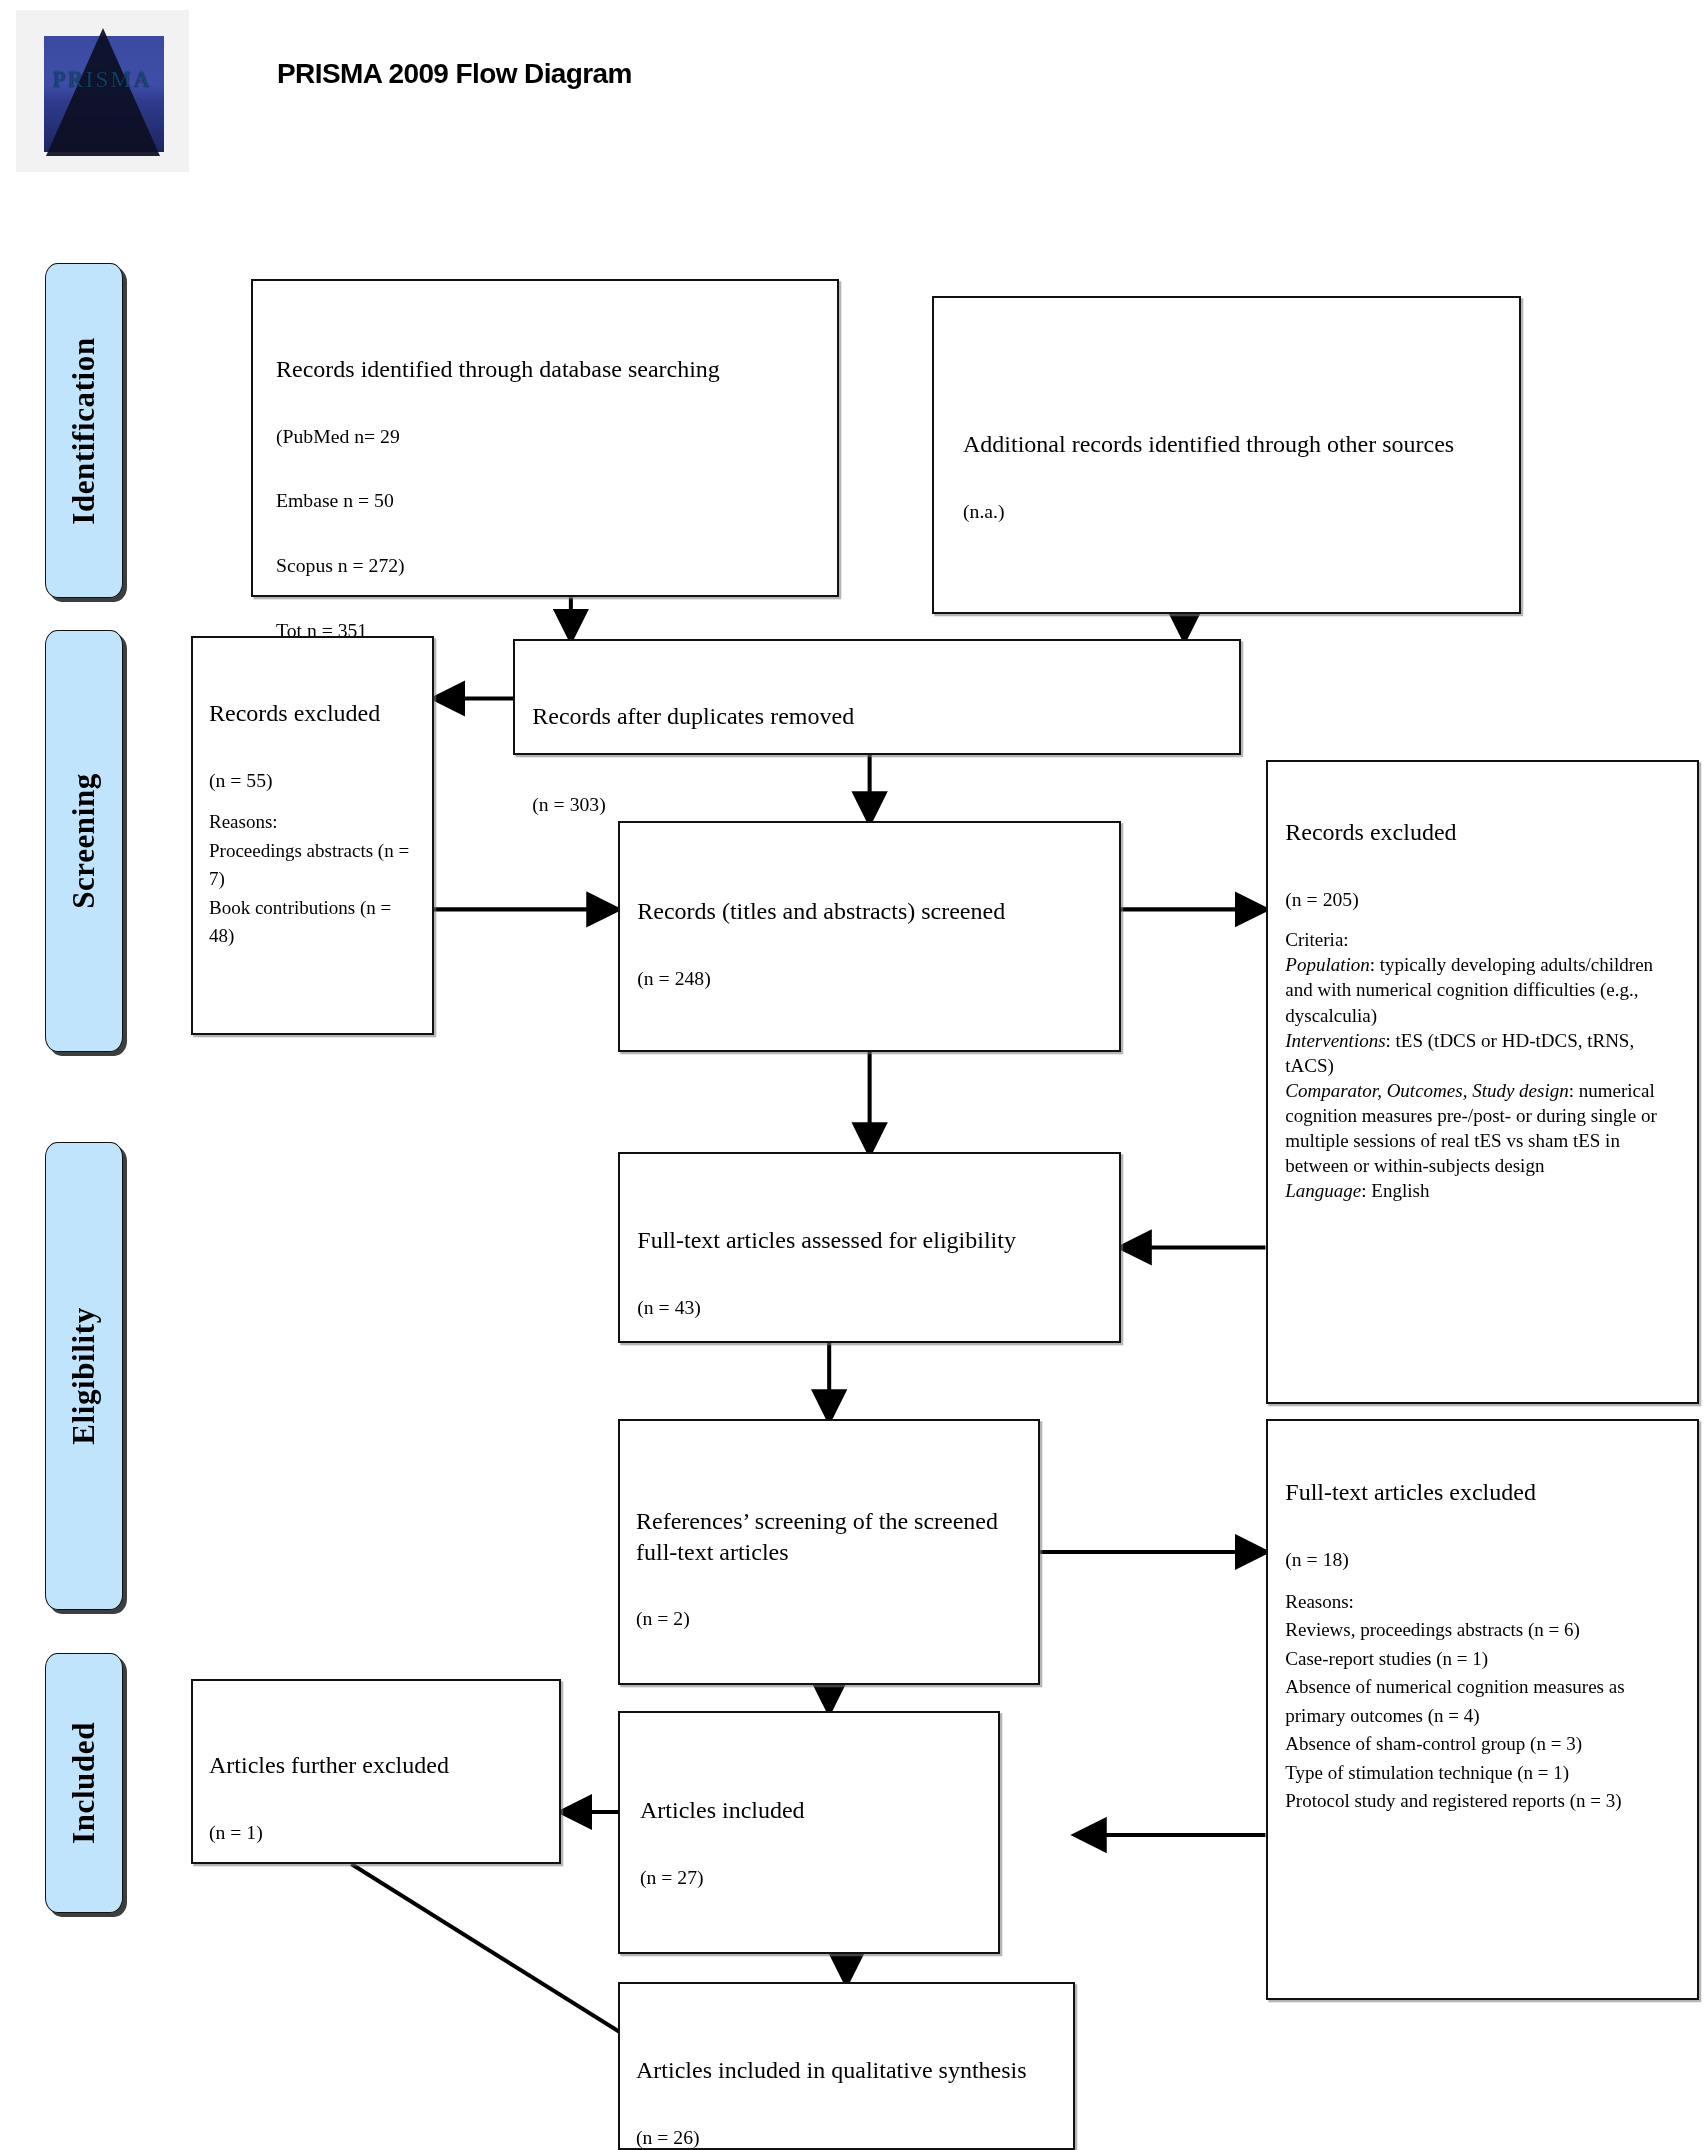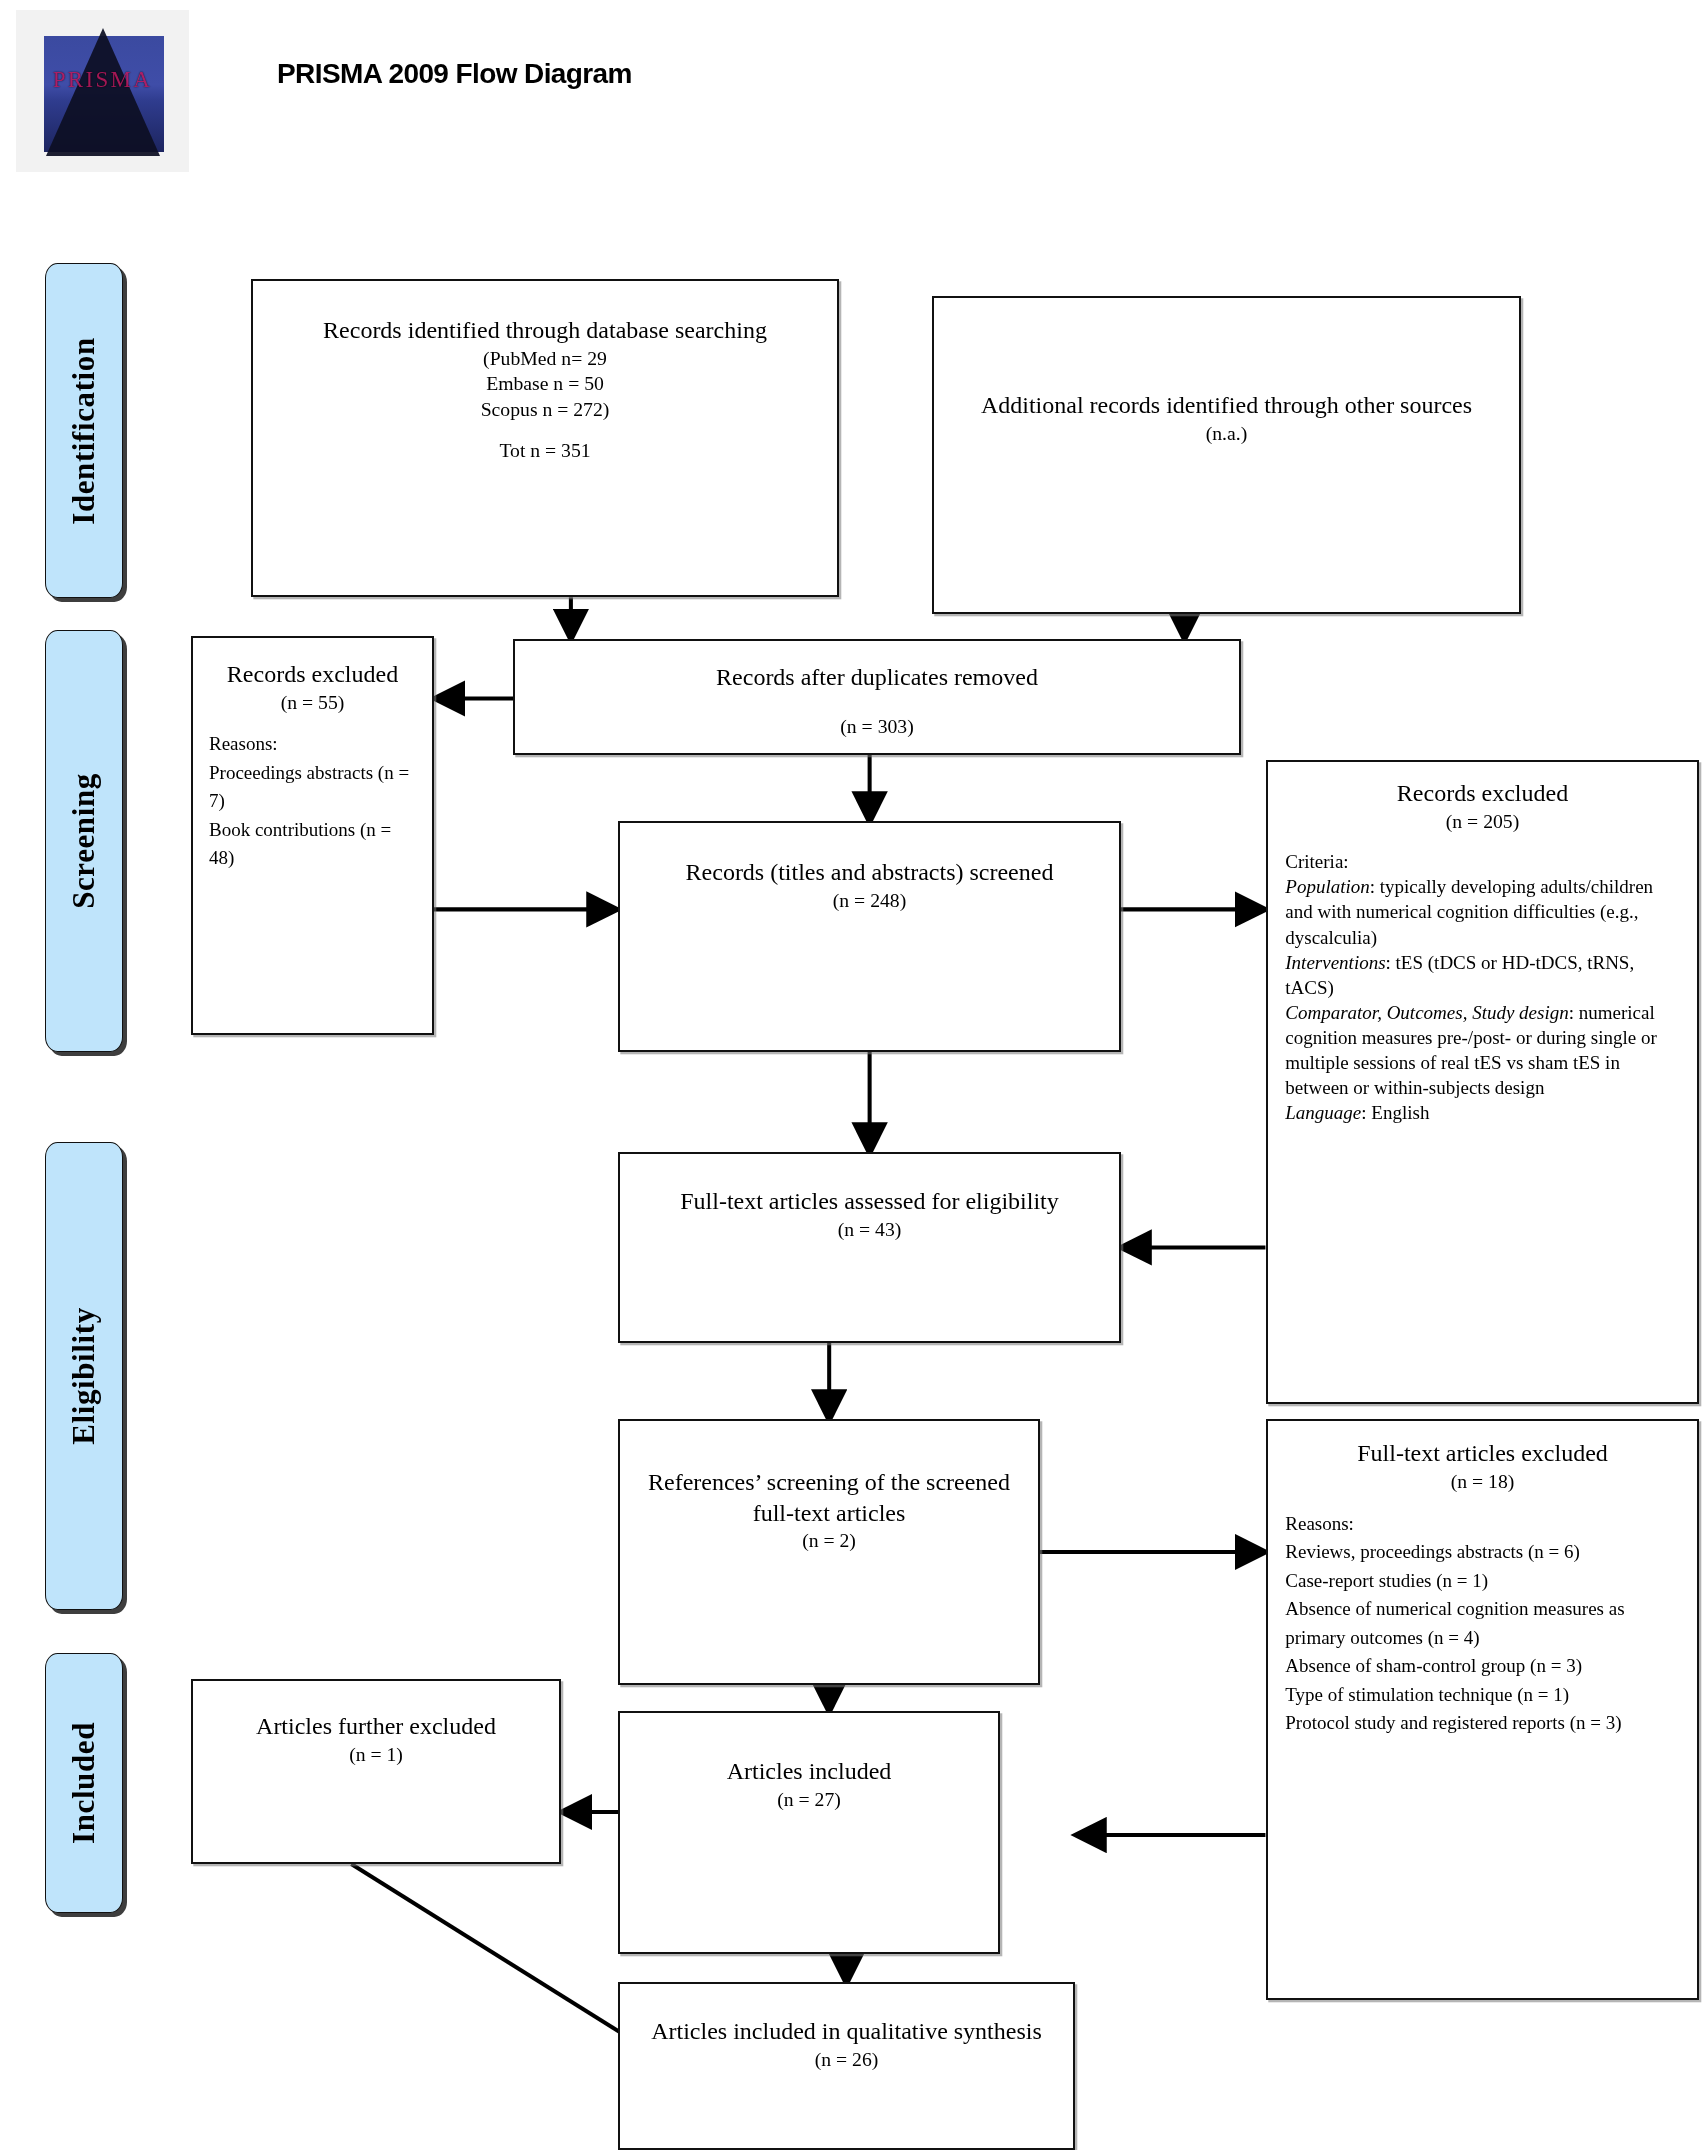--- a/index.html
+++ b/index.html
@@ -26,21 +26,21 @@
     position:absolute;left:50%;top:17.3px;width:0;height:0;
     transform:translateX(-50%);
     border-left:57px solid transparent;
     border-right:57px solid transparent;
     border-bottom:128px solid #0d0f24;
     opacity:.93;
   }
   .prisma-logo .word{
     position:absolute;left:0;right:0;top:57px;text-align:center;
     font-family:"Liberation Serif","DejaVu Serif",serif;
-    font-size:23px;letter-spacing:2.3px;color:#be185d;
+    font-size:23px;letter-spacing:2.3px;color:#0c4a6e;
     text-shadow:0 0 1.7px #000;
     opacity:.85;
   }
   .page-title{
     position:absolute;left:277px;top:58px;
     font-family:"Liberation Sans","DejaVu Sans",sans-serif;
     font-weight:bold;font-size:28px;letter-spacing:-0.6px;
     white-space:nowrap;
   }
 
@@ -68,21 +68,21 @@
   .box{
     position:absolute;
     background:#fff;
     border:2.3px solid #111;
     box-sizing:border-box;
     box-shadow:2.3px 2.3px 0 rgba(120,120,120,.55);
     display:flex;
     flex-direction:column;
   }
   .box .inner{width:100%;}
-  .ctr{text-align:center;}
+  .ctr{margin-top:39px;}
   .lft{text-align:left;}
   .t-head{font-size:24px;line-height:1.28;}
   .t-sub{font-size:19.7px;line-height:1.30;}
   .t-body{font-size:19px;line-height:1.50;}
   .t-body-tight{font-size:19px;line-height:1.32;}
   .it{font-style:italic;}
   .sp{display:block;height:15px;}
 
   
   #box-db        {left:251px; top:279px;  width:588px;height:318px; padding:34px 23px 0;}

